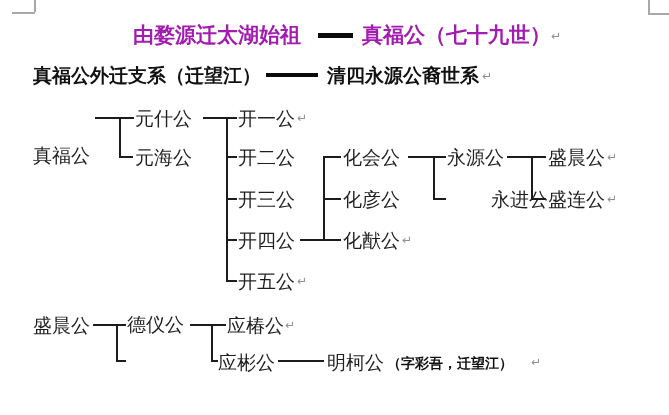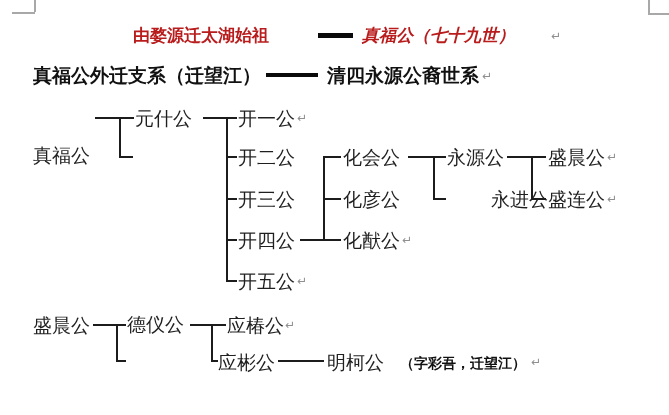--- a/index.html
+++ b/index.html
@@ -5,21 +5,21 @@
   html,body{margin:0;padding:0;background:#fff;}
   #page{
     position:relative;width:669px;height:415px;background:#ffffff;overflow:hidden;
     font-family:"Liberation Serif","DejaVu Serif",serif;color:#1f1f1f;
   }
   .node{
     position:absolute;font-size:19px;line-height:21px;white-space:nowrap;
     letter-spacing:0px;color:#1f1f1f;
   }
   .title-part{
-    position:absolute;font-size:17px;line-height:23px;font-weight:bold;white-space:nowrap;color:#b91c1c;
+    position:absolute;font-size:21px;line-height:23px;font-weight:bold;white-space:nowrap;color:#a21caf;
   }
   .subtitle-part{
     position:absolute;font-size:19px;line-height:21px;font-weight:bold;white-space:nowrap;color:#111;
   }
   .note{
     position:absolute;font-size:14px;line-height:16px;font-weight:bold;white-space:nowrap;color:#111;
   }
   .hline,.vline{position:absolute;background:#1c1c1c;}
   .hline{height:2px;}
   .vline{width:2px;}
@@ -35,33 +35,34 @@
 
 <div id="page">
 
   <div class="margin-mark" style="left:34px;top:0;width:2px;height:12px;"></div>
   <div class="margin-mark" style="left:12px;top:12px;width:23px;height:2px;"></div>
   <div class="margin-mark" style="left:648px;top:0;width:2px;height:13px;"></div>
   <div class="margin-mark" style="left:648px;top:13px;width:21px;height:2px;"></div>
 
   <span class="title-part" style="left:133px;top:24px;">由婺源迁太湖始祖</span>
   <div class="dash" style="left:318px;top:33px;width:35px;height:5px;"></div>
-  <span class="title-part" style="left:362px;top:24px;font-style:italic;">真福公（七十九世）</span>
+  <span class="title-part" style="left:362px;top:24px;">真福公（七十九世）</span>
   <span class="pilcrow" style="left:551px;top:30px;">↵</span>
 
   <span class="subtitle-part" style="left:33px;top:65px;">真福公外迁支系（迁望江）</span>
   <div class="dash" style="left:266px;top:73px;width:52px;height:4px;"></div>
   <span class="subtitle-part" style="left:327px;top:65px;">清四永源公裔世系</span>
   <span class="pilcrow" style="left:482px;top:70px;">↵</span>
 
   <span class="node" style="left:33px;top:108px;margin-top:37px;">真福公</span>
   <span class="node" style="left:135px;top:108px;">元什公</span>
   <span class="node" style="left:238px;top:108px;">开一公</span>
   <span class="pilcrow" style="left:297px;top:112px;">↵</span>
 
+  <span class="node" style="left:135px;top:147px;">元海公</span>
   <span class="node" style="left:238px;top:147px;">开二公</span>
   <span class="node" style="left:343px;top:147px;">化会公</span>
   <span class="node" style="left:447px;top:147px;">永源公</span>
   <span class="node" style="left:548px;top:147px;">盛晨公</span>
   <span class="pilcrow" style="left:607px;top:151px;">↵</span>
 
   <span class="node" style="left:238px;top:189px;">开三公</span>
   <span class="node" style="left:343px;top:189px;">化彦公</span>
   <span class="node" style="left:447px;top:189px;margin-left:44px;">永进公</span>
   <span class="node" style="left:548px;top:189px;">盛连公</span>
@@ -98,21 +99,21 @@
   <div class="vline" style="left:531px;top:156px;height:44px;"></div>
   <div class="hline" style="left:531px;top:198px;width:15px;"></div>
 
   <span class="node" style="left:33px;top:315px;">盛晨公</span>
   <span class="node" style="left:127px;top:314px;">德仪公</span>
   <span class="node" style="left:227px;top:315px;">应椿公</span>
   <span class="pilcrow" style="left:285px;top:319px;">↵</span>
 
   <span class="node" style="left:327px;top:352px;">明柯公</span>
   <span class="node" style="left:218px;top:352px;">应彬公</span>
-  <span class="note" style="left:387px;top:356px;margin-left:13px;">（字彩吾，迁望江）</span>
+  <span class="note" style="left:387px;top:356px;">（字彩吾，迁望江）</span>
   <span class="pilcrow" style="left:531px;top:356px;">↵</span>
 
   <div class="hline" style="left:93px;top:324px;width:33px;"></div>
   <div class="vline" style="left:116px;top:324px;height:38px;"></div>
   <div class="hline" style="left:116px;top:360px;width:10px;"></div>
 
   <div class="hline" style="left:190px;top:324px;width:36px;"></div>
   <div class="vline" style="left:211px;top:324px;height:38px;"></div>
   <div class="hline" style="left:211px;top:360px;width:7px;"></div>
 

